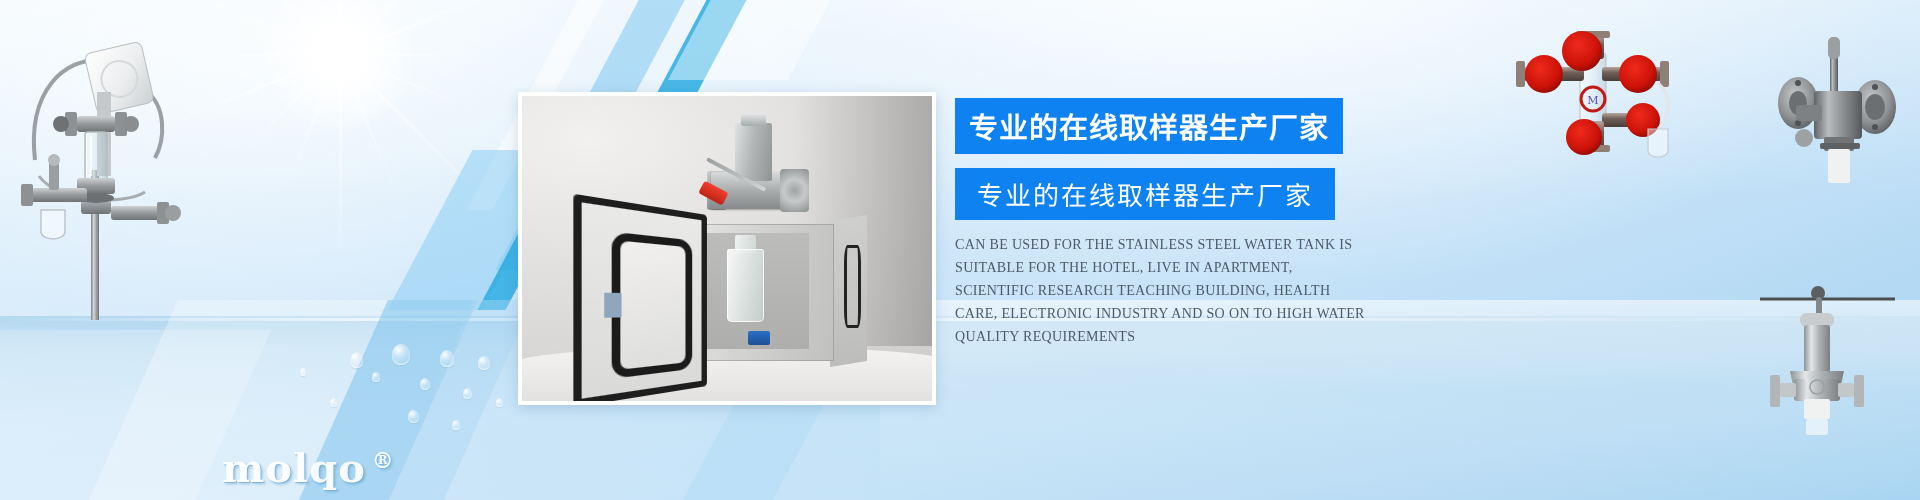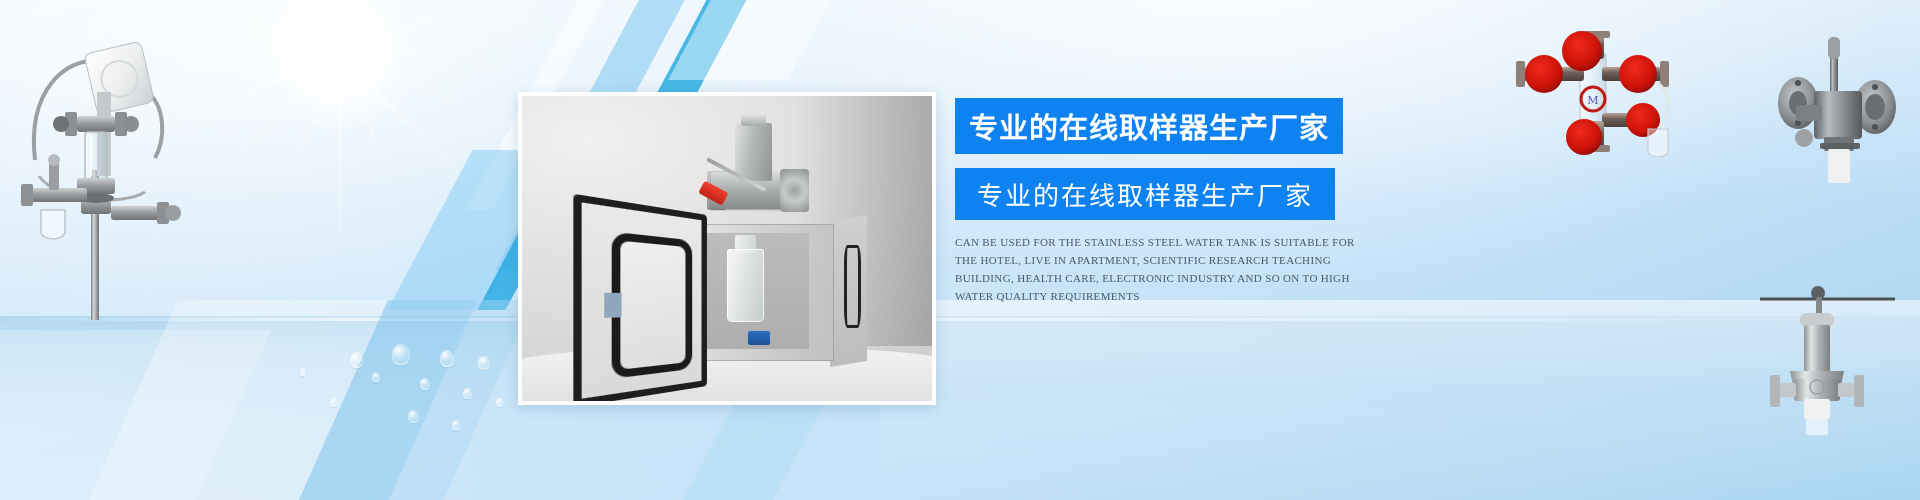--- a/index.html
+++ b/index.html
@@ -177,21 +177,21 @@
     display:inline-block;margin-top:14px;
     background:#0f82f2;color:#fff;
     font-size:26px;letter-spacing:2px;
     padding:7px 22px 8px 22px;white-space:nowrap;
     font-family:"DejaVu Sans","Liberation Sans",sans-serif;
   }
 
   .fineprint{
     margin-top:13px;width:410px;
     font-family:"Liberation Serif","DejaVu Serif",serif;
-    font-size:11px;line-height:1.65;letter-spacing:.35px;
+    font-size:14px;line-height:1.65;letter-spacing:.35px;
     color:#4d5a68;text-transform:uppercase;
   }
 
   
   .watermark{
     position:absolute;left:222px;top:444px;
     font-family:"DejaVu Serif","Liberation Serif",serif;
     font-size:40px;font-weight:700;letter-spacing:1px;
     color:#ffffff;opacity:.92;
     text-shadow:1px 1px 0 rgba(120,175,212,.85),2px 2px 3px rgba(90,150,195,.55);
@@ -470,14 +470,17 @@
       <circle cx="57" cy="112" r="7" fill="none" stroke="#9aa0a3" stroke-width="1.5"></circle>
     </svg>
   </div>
 
   <div class="text-block">
     <div><span class="headline">专业的在线取样器生产厂家</span></div>
     <div><span class="cta">专业的在线取样器生产厂家</span></div>
     <div class="fineprint">CAN BE USED FOR THE STAINLESS STEEL WATER TANK IS SUITABLE FOR THE HOTEL, LIVE IN APARTMENT, SCIENTIFIC RESEARCH TEACHING BUILDING, HEALTH CARE, ELECTRONIC INDUSTRY AND SO ON TO HIGH WATER QUALITY REQUIREMENTS</div>
   </div>
 
+  <div class="watermark">
+    <span>molqo</span><span class="reg">®</span>
+  </div>
 
 </div>
 
 </body></html>

